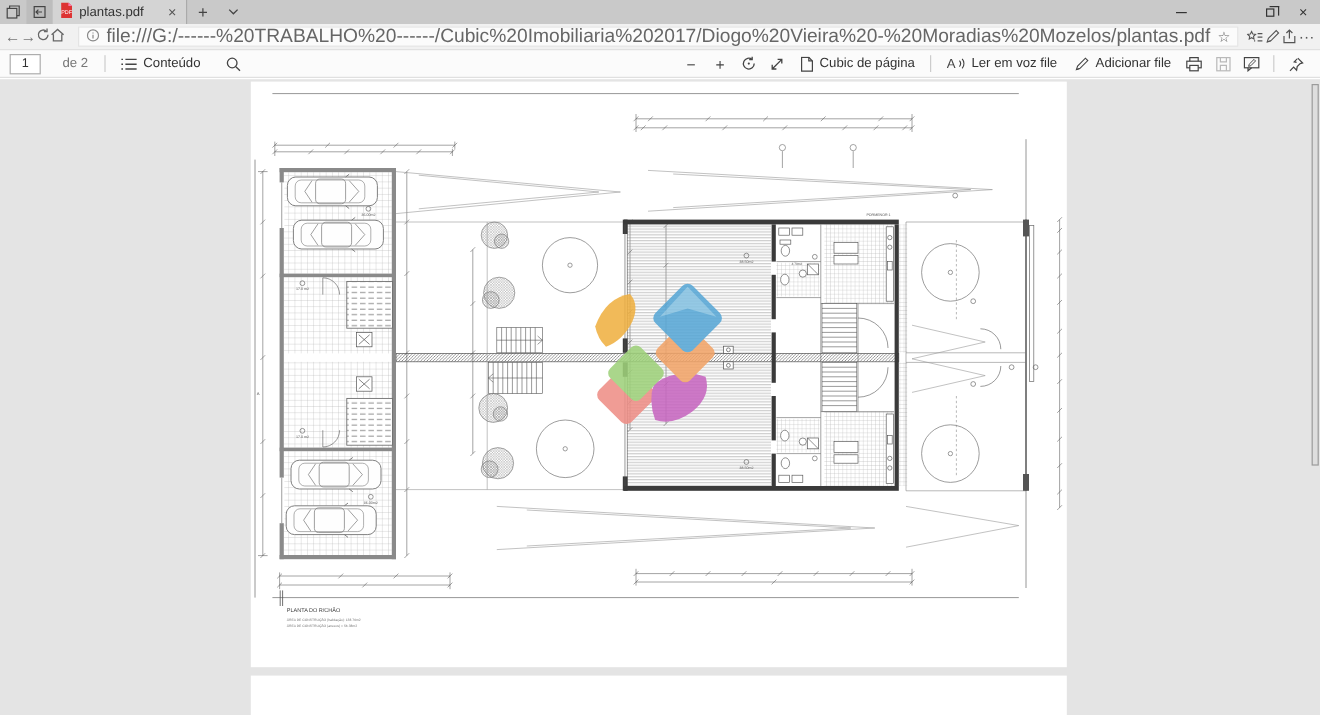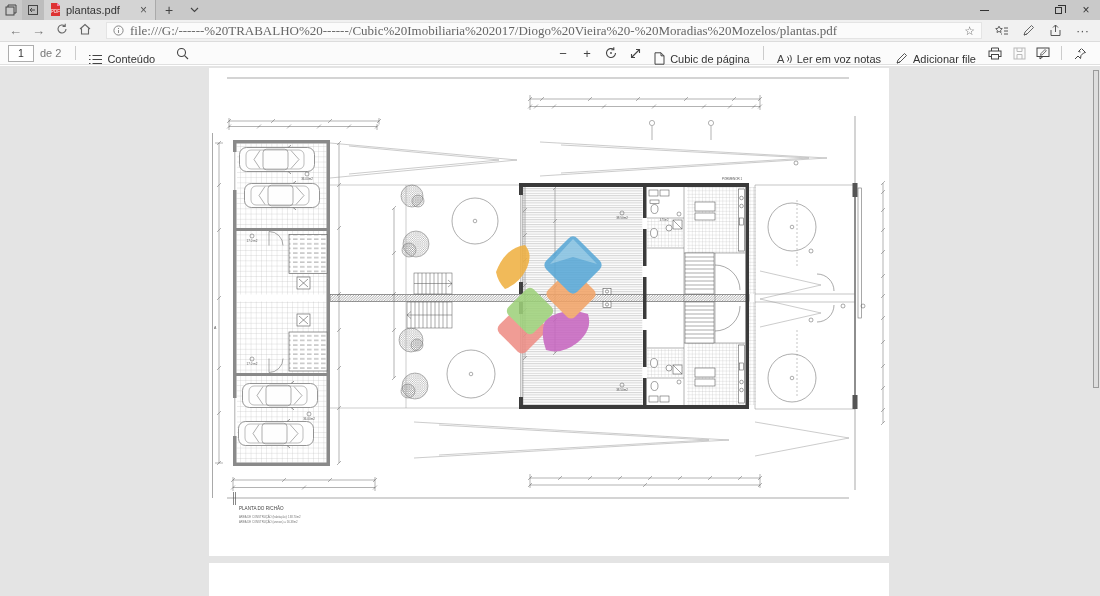--- a/index.html
+++ b/index.html
@@ -19,30 +19,30 @@
   .winbtn { width:28px; display:flex; align-items:center; justify-content:center; font-size:12px; color:#333; }
   .winbtn.minimize { margin-right:46px; }
   .min-bar { width:9px; height:1px; background:#333; display:block; }
   .restore-sq { width:7px; height:7px; border:1px solid #333; position:relative; display:block; }
   .restore-sq::before { content:''; position:absolute; top:-3px; left:2px; width:7px; height:7px; border:1px solid #333; border-left:none; border-bottom:none; }
 
   
   .addressbar { height:22px; background:#f1f1f1; display:flex; align-items:center; padding:0 4px; border-bottom:1px solid #dcdcdc; }
   .nav-ic { width:23px; text-align:center; color:#777; font-size:13px; line-height:20px; }
   .urlbox { flex:1; height:17px; background:#fbfbfb; border:1px solid #e4e4e4; margin:0 6px 0 10px; display:flex; align-items:center; padding:0 6px; gap:6px; }
-  .url-text { flex:1; font-size:13px; color:#666; white-space:nowrap; overflow:hidden;font-family:Liberation Serif, serif; }
+  .url-text { flex:1; font-size:16px; color:#666; white-space:nowrap; overflow:hidden; }
   .url-star { color:#666; font-size:12px; }
   .bar-ic { width:27px; display:flex; align-items:center; justify-content:center; color:#555; font-size:13px; }
 
   
   .pdfbar { height:23px; background:#fbfbfb; border-bottom:1px solid #e0e0e0; display:flex; align-items:center; padding:0 8px; font-size:11px; color:#333; }
   .pagebox { width:26px; height:17px; border:1px solid #adadad; background:#fff; text-align:center; font-size:10.5px; color:#333; outline:none; font-family:"Liberation Sans",sans-serif; }
-  .pdflabel { color:#777; margin:0 8px 0 6px; }
+  .pdflabel { color:#777; margin:0 8px 0 18px; }
   .vsep { width:1px; height:14px; background:#ccc; margin:0 6px; }
-  .pdfbtn { display:flex; align-items:flex-end; gap:5px; padding:0 7px; height:23px; color:#333; }
+  .pdfbtn { display:flex; align-items:center; gap:5px; padding:0 7px; height:23px; color:#333; }
   .pdfbtn svg { flex:none; }
   .ico { width:24px; display:flex; align-items:center; justify-content:center; height:23px; }
   .glyph { font-size:13px; color:#444; }
   .pdf-spacer { flex:1; }
 
   
   .content { position:absolute; left:0; top:66px; width:1100px; height:530px; background:#e4e4e4; }
   .page1 { position:absolute; left:209px; top:2px; width:680px; height:488px; background:#fff; }
   .page2 { position:absolute; left:209px; top:497px; width:680px; height:33px; background:#fff; }
   .vscroll { position:absolute; right:1px; top:4px; width:6px; height:318px; background:#dedede; border:1px solid #9b9b9b; }
@@ -172,21 +172,21 @@
         <path d="M7 0.8v3h3" fill="none" stroke="#444" stroke-width="1"></path>
       </svg>
     <span>Cubic de página</span>
   </div>
   <div class="vsep"></div>
   <div class="pdfbtn">
     <svg width="15" height="12" viewBox="0 0 15 12">
         <text x="0" y="10" font-size="11" fill="#444">A</text>
         <path d="M10.5 3.5a3.5 3.5 0 0 1 0 5M12.8 2a6 6 0 0 1 0 8" fill="none" stroke="#444" stroke-width="1"></path>
       </svg>
-    <span>Ler em voz notas</span>
+    <span>Ler em voz file</span>
   </div>
   <div class="pdfbtn">
     <svg width="13" height="13" viewBox="0 0 13 13">
         <path d="M2 11l1-3 6.5-6.5 2 2L5 10z" fill="none" stroke="#444" stroke-width="0.9"></path>
         <path d="M2 11l3-1" stroke="#444" stroke-width="0.9"></path>
       </svg>
     <span>Adicionar file</span>
   </div>
   <div class="ico">
     <svg width="14" height="13" viewBox="0 0 14 13">

